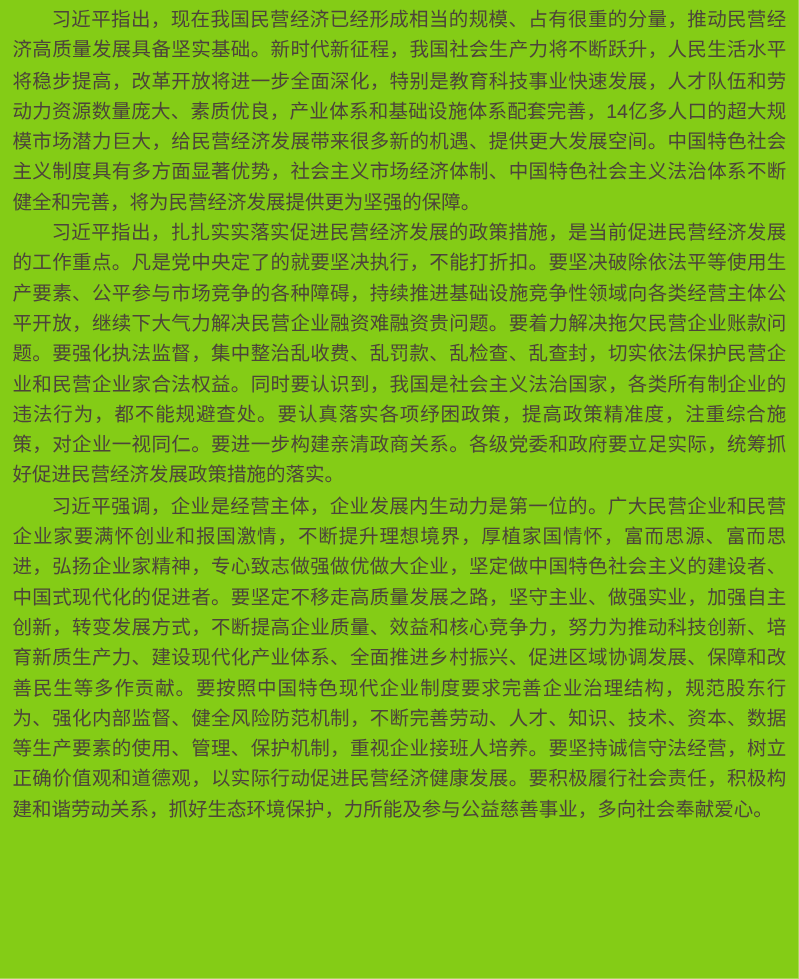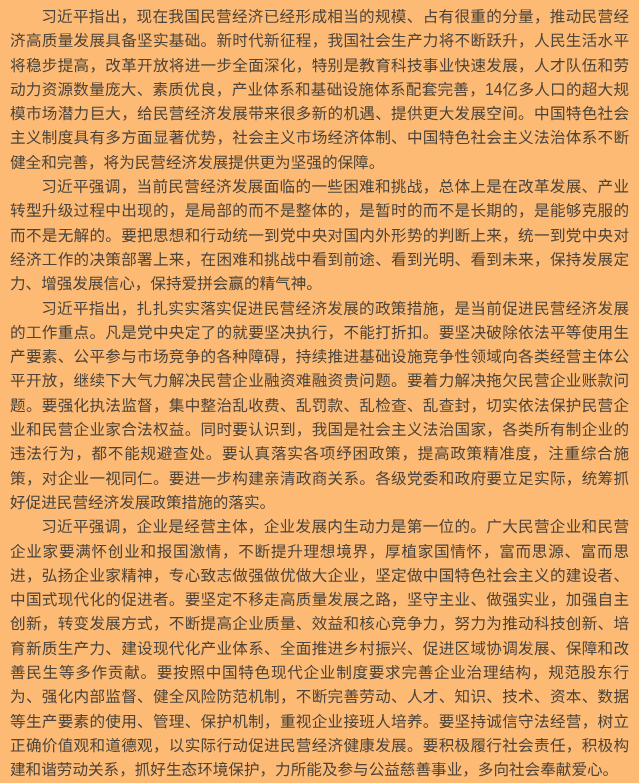--- a/index.html
+++ b/index.html
@@ -7,21 +7,21 @@
     padding: 0;
   }
   body {
     background: #fcf1e0;
     font-family: "Liberation Sans", sans-serif;
   }
   .page {
     width: 639px;
     height: 783px;
     margin: 0 auto;
-    background: #fdba74;
+    background: #84cc16;
     overflow: hidden;
     box-sizing: border-box;
   }
   .article {
     padding: 5px 10px 8px 10px;
     color: #4d443b;
     font-size: 15.6px;
     line-height: 24.3px;
     text-align: justify;
     letter-spacing: 0;
@@ -32,17 +32,16 @@
     text-indent: 2em;
     word-break: break-all;
   }
 </style>
 </head>
 <body>
 
 <div class="page">
   <div class="article">
     <p>习近平指出，现在我国民营经济已经形成相当的规模、占有很重的分量，推动民营经济高质量发展具备坚实基础。新时代新征程，我国社会生产力将不断跃升，人民生活水平将稳步提高，改革开放将进一步全面深化，特别是教育科技事业快速发展，人才队伍和劳动力资源数量庞大、素质优良，产业体系和基础设施体系配套完善，14亿多人口的超大规模市场潜力巨大，给民营经济发展带来很多新的机遇、提供更大发展空间。中国特色社会主义制度具有多方面显著优势，社会主义市场经济体制、中国特色社会主义法治体系不断健全和完善，将为民营经济发展提供更为坚强的保障。</p>
-    <p>习近平强调，当前民营经济发展面临的一些困难和挑战，总体上是在改革发展、产业转型升级过程中出现的，是局部的而不是整体的，是暂时的而不是长期的，是能够克服的而不是无解的。要把思想和行动统一到党中央对国内外形势的判断上来，统一到党中央对经济工作的决策部署上来，在困难和挑战中看到前途、看到光明、看到未来，保持发展定力、增强发展信心，保持爱拼会赢的精气神。</p>
     <p>习近平指出，扎扎实实落实促进民营经济发展的政策措施，是当前促进民营经济发展的工作重点。凡是党中央定了的就要坚决执行，不能打折扣。要坚决破除依法平等使用生产要素、公平参与市场竞争的各种障碍，持续推进基础设施竞争性领域向各类经营主体公平开放，继续下大气力解决民营企业融资难融资贵问题。要着力解决拖欠民营企业账款问题。要强化执法监督，集中整治乱收费、乱罚款、乱检查、乱查封，切实依法保护民营企业和民营企业家合法权益。同时要认识到，我国是社会主义法治国家，各类所有制企业的违法行为，都不能规避查处。要认真落实各项纾困政策，提高政策精准度，注重综合施策，对企业一视同仁。要进一步构建亲清政商关系。各级党委和政府要立足实际，统筹抓好促进民营经济发展政策措施的落实。</p>
     <p>习近平强调，企业是经营主体，企业发展内生动力是第一位的。广大民营企业和民营企业家要满怀创业和报国激情，不断提升理想境界，厚植家国情怀，富而思源、富而思进，弘扬企业家精神，专心致志做强做优做大企业，坚定做中国特色社会主义的建设者、中国式现代化的促进者。要坚定不移走高质量发展之路，坚守主业、做强实业，加强自主创新，转变发展方式，不断提高企业质量、效益和核心竞争力，努力为推动科技创新、培育新质生产力、建设现代化产业体系、全面推进乡村振兴、促进区域协调发展、保障和改善民生等多作贡献。要按照中国特色现代企业制度要求完善企业治理结构，规范股东行为、强化内部监督、健全风险防范机制，不断完善劳动、人才、知识、技术、资本、数据等生产要素的使用、管理、保护机制，重视企业接班人培养。要坚持诚信守法经营，树立正确价值观和道德观，以实际行动促进民营经济健康发展。要积极履行社会责任，积极构建和谐劳动关系，抓好生态环境保护，力所能及参与公益慈善事业，多向社会奉献爱心。</p>
   </div>
 </div>
 
 </body></html>

